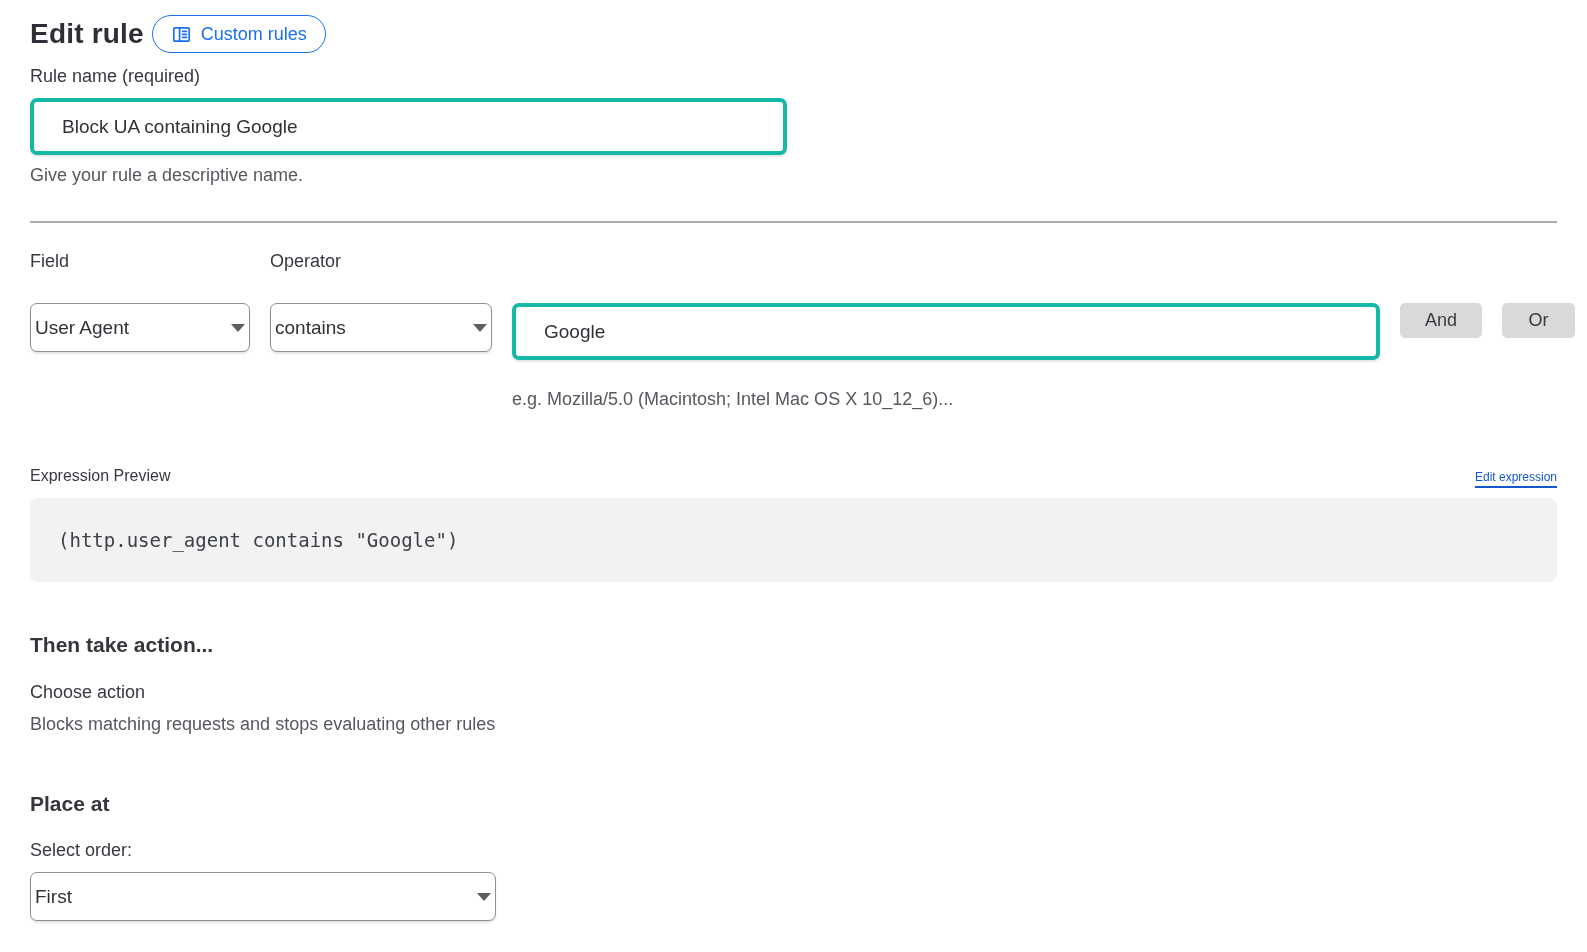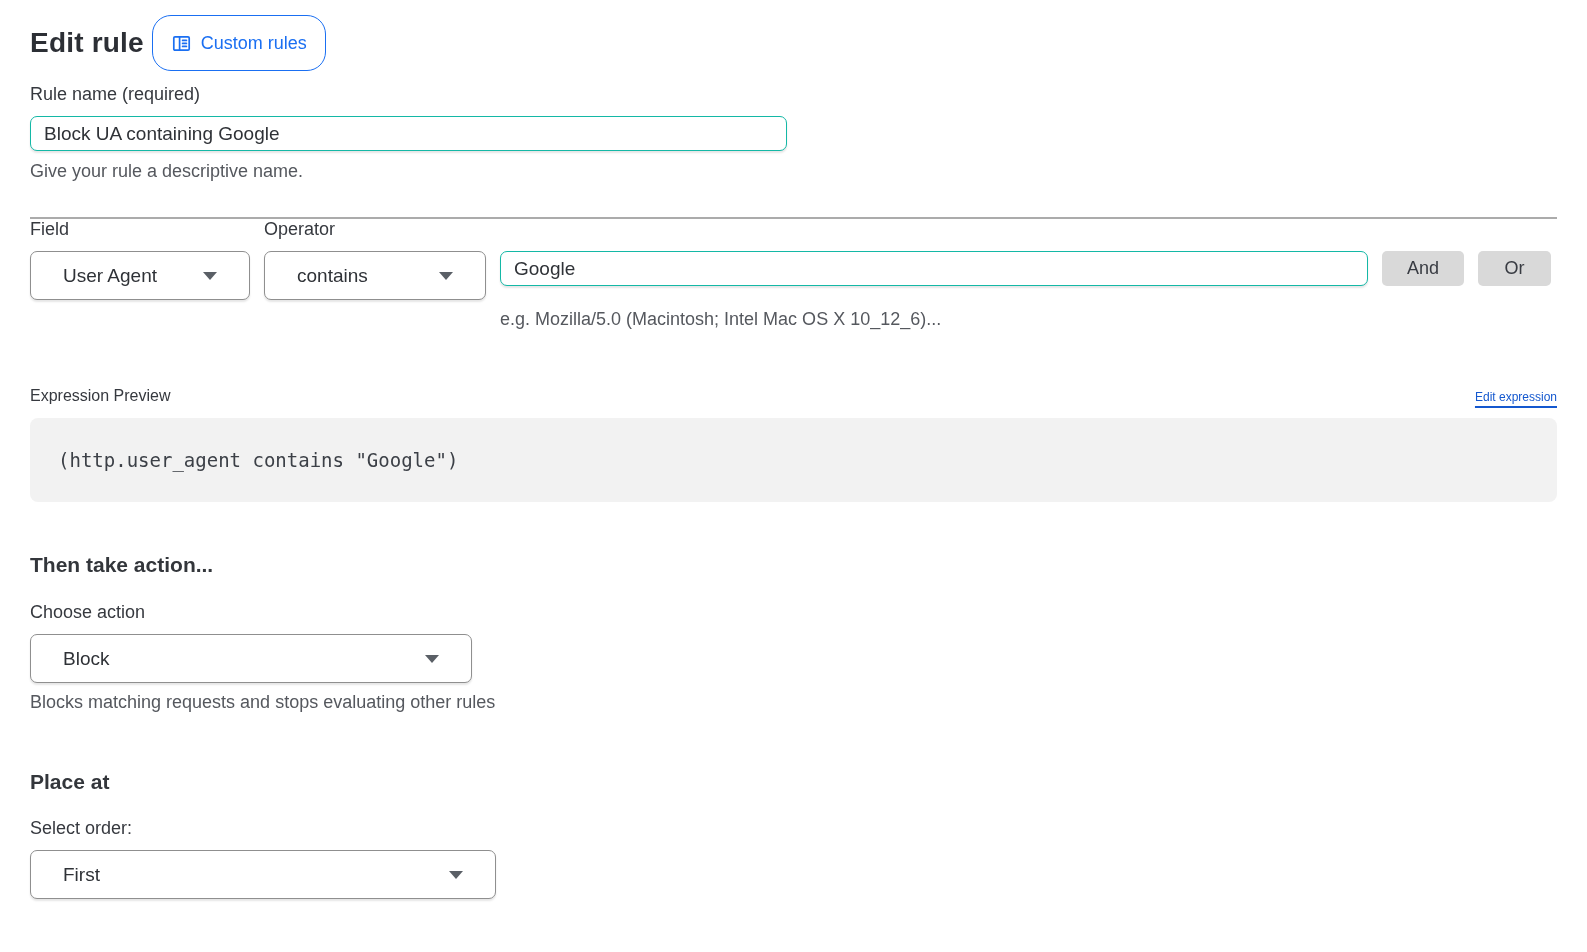--- a/index.html
+++ b/index.html
@@ -9,60 +9,62 @@
     font-family: "Liberation Sans", "DejaVu Sans", sans-serif;
     color: #36393f;
   }
   .page { padding: 15px 30px 0 30px; width: 1587px; }
 
   
   .header-row { display: flex; align-items: center; gap: 8px; }
   .page-title { font-size: 28px; font-weight: 700; color: #2c2f35; letter-spacing: 0.2px; }
   .docs-pill {
     display: inline-flex; align-items: center; gap: 9px;
-    height: 56px; padding: 0 18px;
+    height: 38px; padding: 0 18px;
     border: 1.5px solid #1a6ff2; border-radius: 19px;
     background: #ffffff; color: #1a6ff2;
     font-size: 18px; font-family: inherit; cursor: pointer;
   }
   .docs-pill svg { display: block; }
 
   
   .field-label { display: block; font-size: 18px; color: #36393f; margin-bottom: 11px; }
   .helper { font-size: 18px; color: #55585e; }
   .text-input {
-    display: block; height: 35px; border: 1px solid #14b8a6; border-radius: 7px;
-    padding: 0 13px; font-size: 19px; color: #2f3237; font-family: inherit;
+    display: block; height: 57px; border: 4px solid #14b8a6; border-radius: 7px;
+    padding: 0 28px; font-size: 19px; color: #2f3237; font-family: inherit;
     background: #fff; box-shadow: 0 2px 2px rgba(0,0,0,0.10); outline: none; width: 100%;
   }
   .select-box {
     display: flex; align-items: center; justify-content: space-between;
     height: 49px; border: 1px solid #8f8f8f; border-radius: 7px;
-    padding: 0 32px; font-size: 19px; color: #2f3237; background: #fff;
+    padding: 0 4px; font-size: 19px; color: #2f3237; background: #fff;
     box-shadow: 0 2px 2px rgba(0,0,0,0.10); cursor: pointer;
   }
   .chevron {
     width: 0; height: 0; flex: 0 0 auto;
     border-left: 7px solid transparent; border-right: 7px solid transparent;
     border-top: 8px solid #5a5f66;
   }
 
   
   .rule-name-section { margin-top: 13px; }
   .rule-name-section .text-input { width: 757px; }
   .rule-name-section .helper { margin-top: 10px; }
 
   .divider { border: none; border-top: 2px solid #ababab; margin-top: 35px; }
 
   
   .cond-grid {
+    margin-top: 28px;
     display: grid;
     grid-template-columns: 220px 222px 868px 82px 73px;
     column-gap: 14px;
     align-items: start;
+    gap: 20px;
   }
   .cond-grid .field-label { margin-bottom: 0; }
   .lbl-r1 { grid-row: 1; margin-bottom: 0 !important; }
   .ctl-r2 { grid-row: 2; margin-top: 11px; }
   .logic-btn {
     grid-row: 2; margin-top: 11px;
     height: 35px; border: none; border-radius: 5px;
     background: #d9d9d9; color: #383b42;
     font-size: 18px; font-family: inherit; cursor: pointer;
   }
@@ -147,24 +149,20 @@
       <a class="edit-expression-link">Edit expression</a>
     </div>
     <div class="expr-code">
       <span>(http.user_agent contains "Google")</span>
     </div>
   </div>
 
   <div class="action-section">
     <div class="section-heading">Then take action...</div>
     <label class="field-label">Choose action</label>
-    <div class="select-box action-select">
-      <span>Block</span>
-      <span class="chevron"></span>
-    </div>
     <div class="helper action-helper">Blocks matching requests and stops evaluating other rules</div>
   </div>
 
   <div class="place-section">
     <div class="section-heading">Place at</div>
     <label class="field-label">Select order:</label>
     <div class="select-box order-select">
       <span>First</span>
       <span class="chevron"></span>
     </div>

